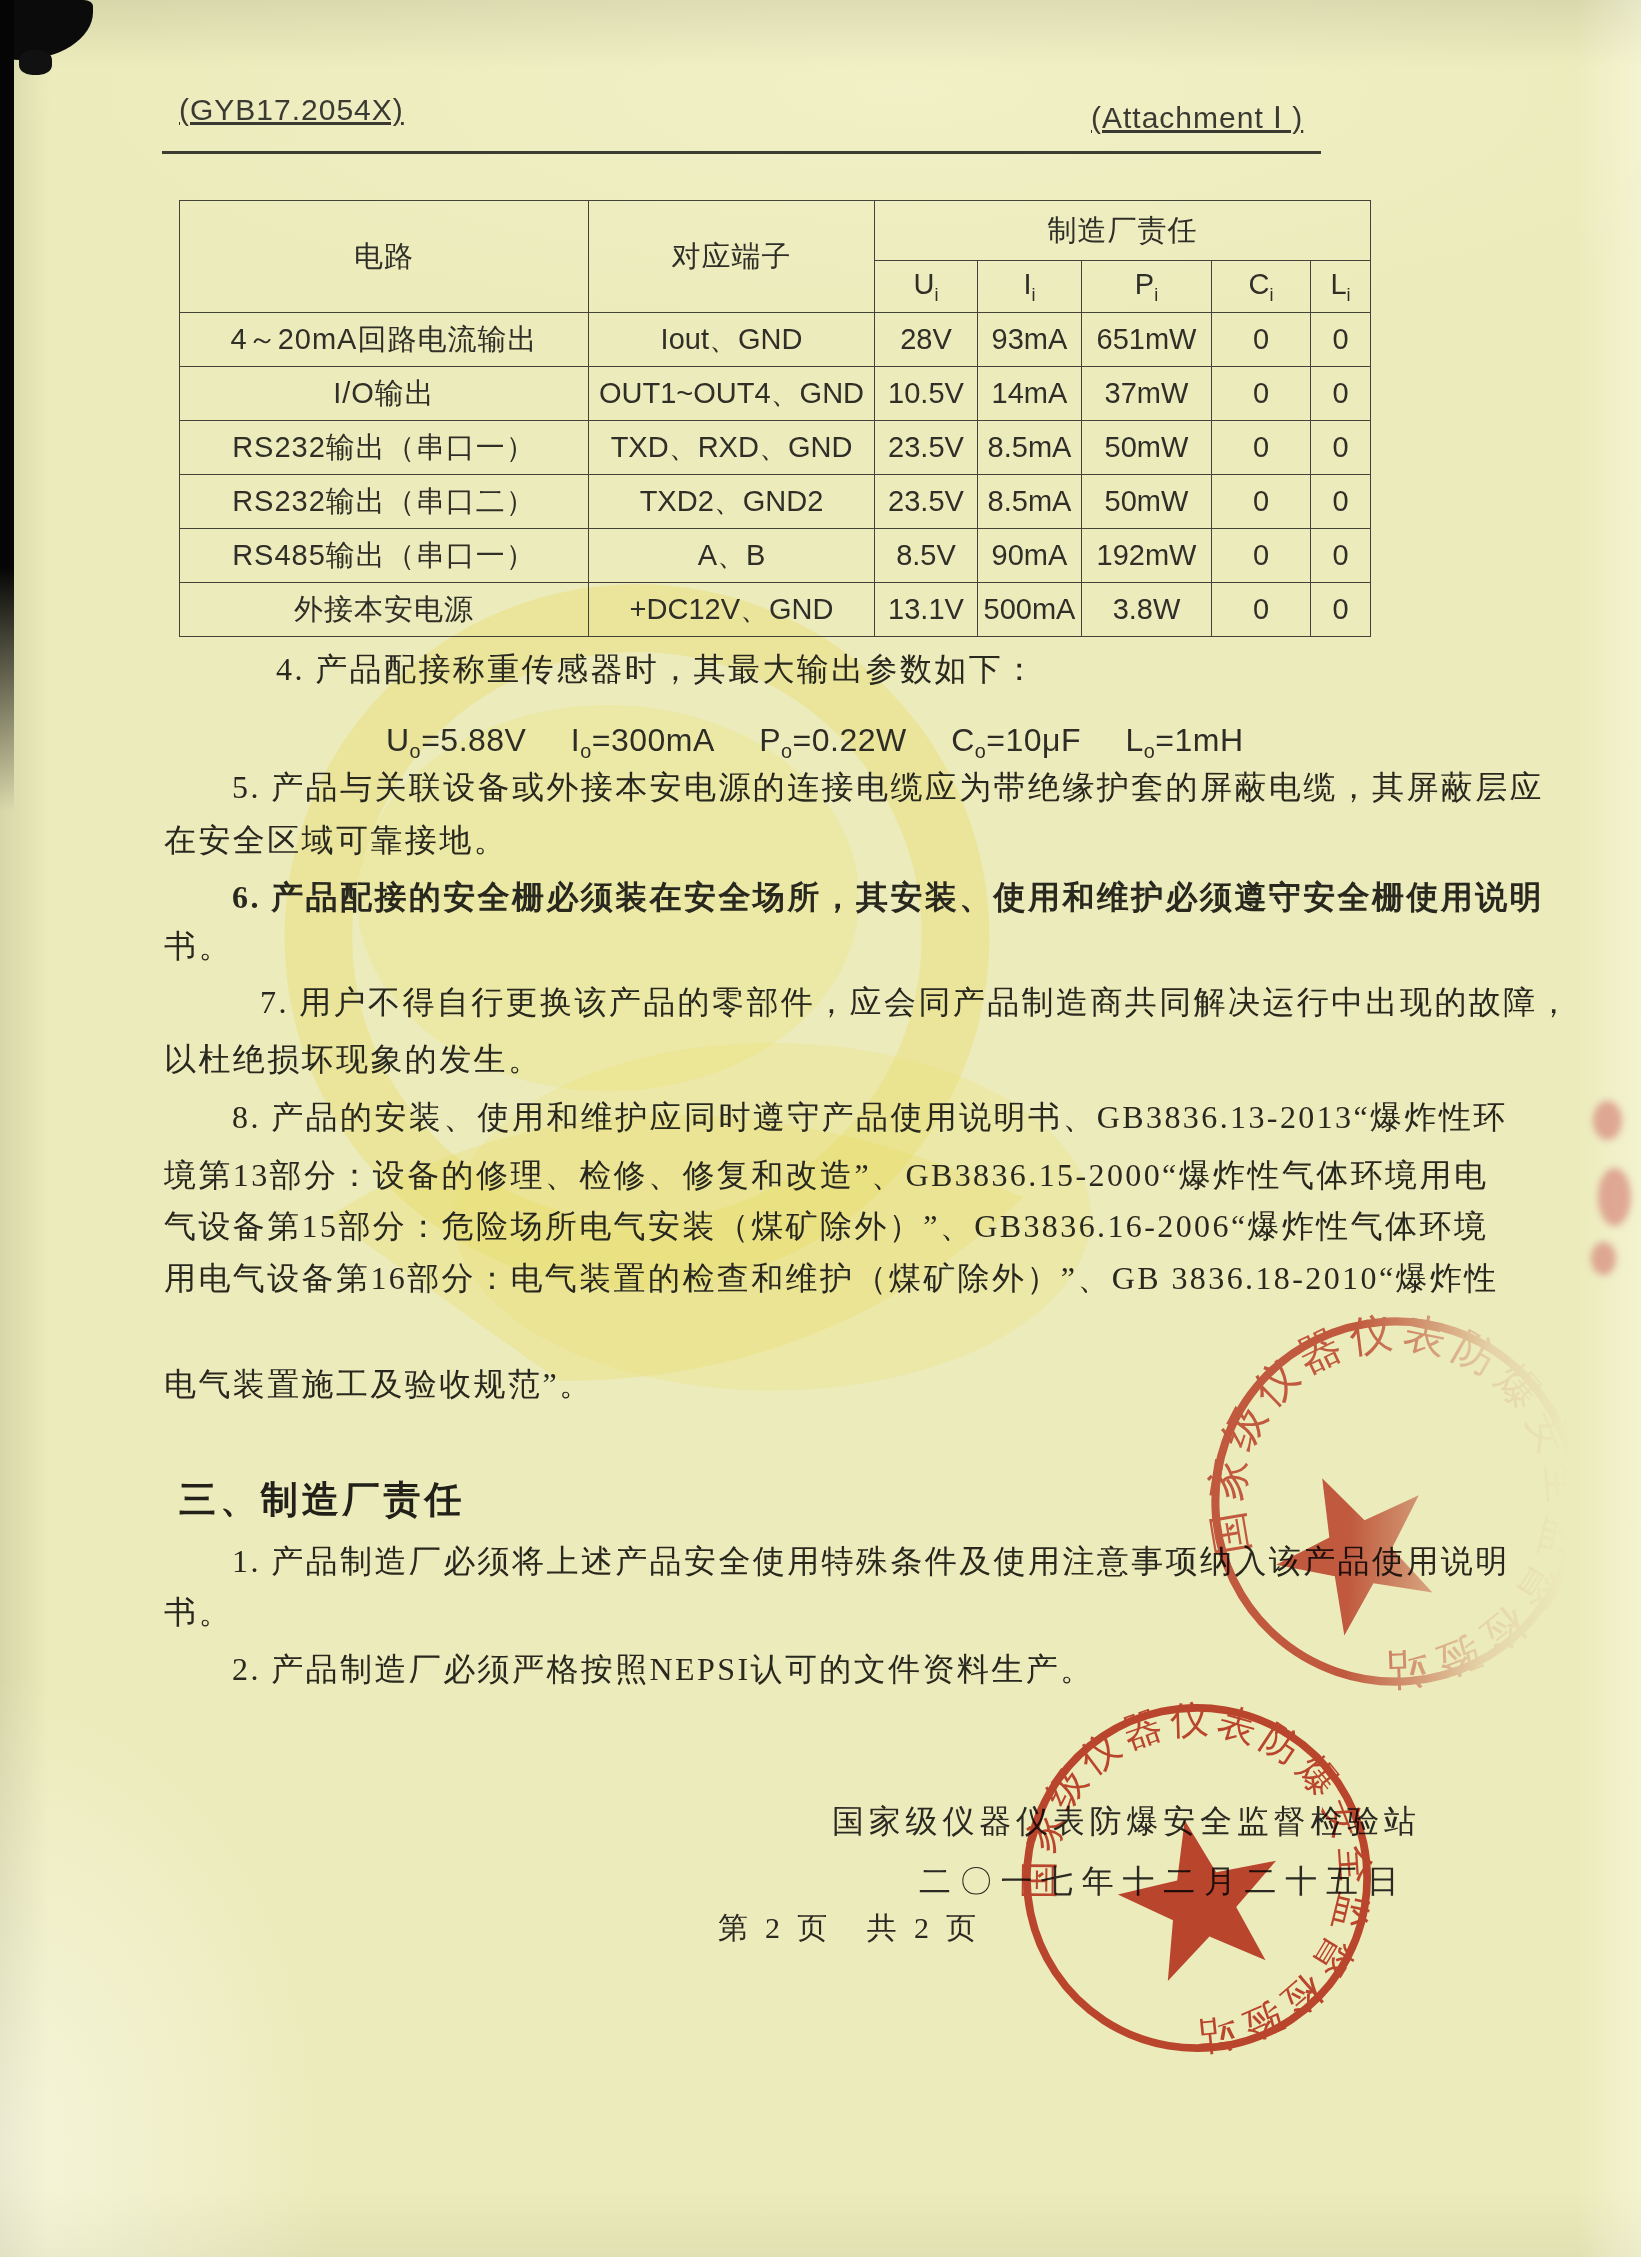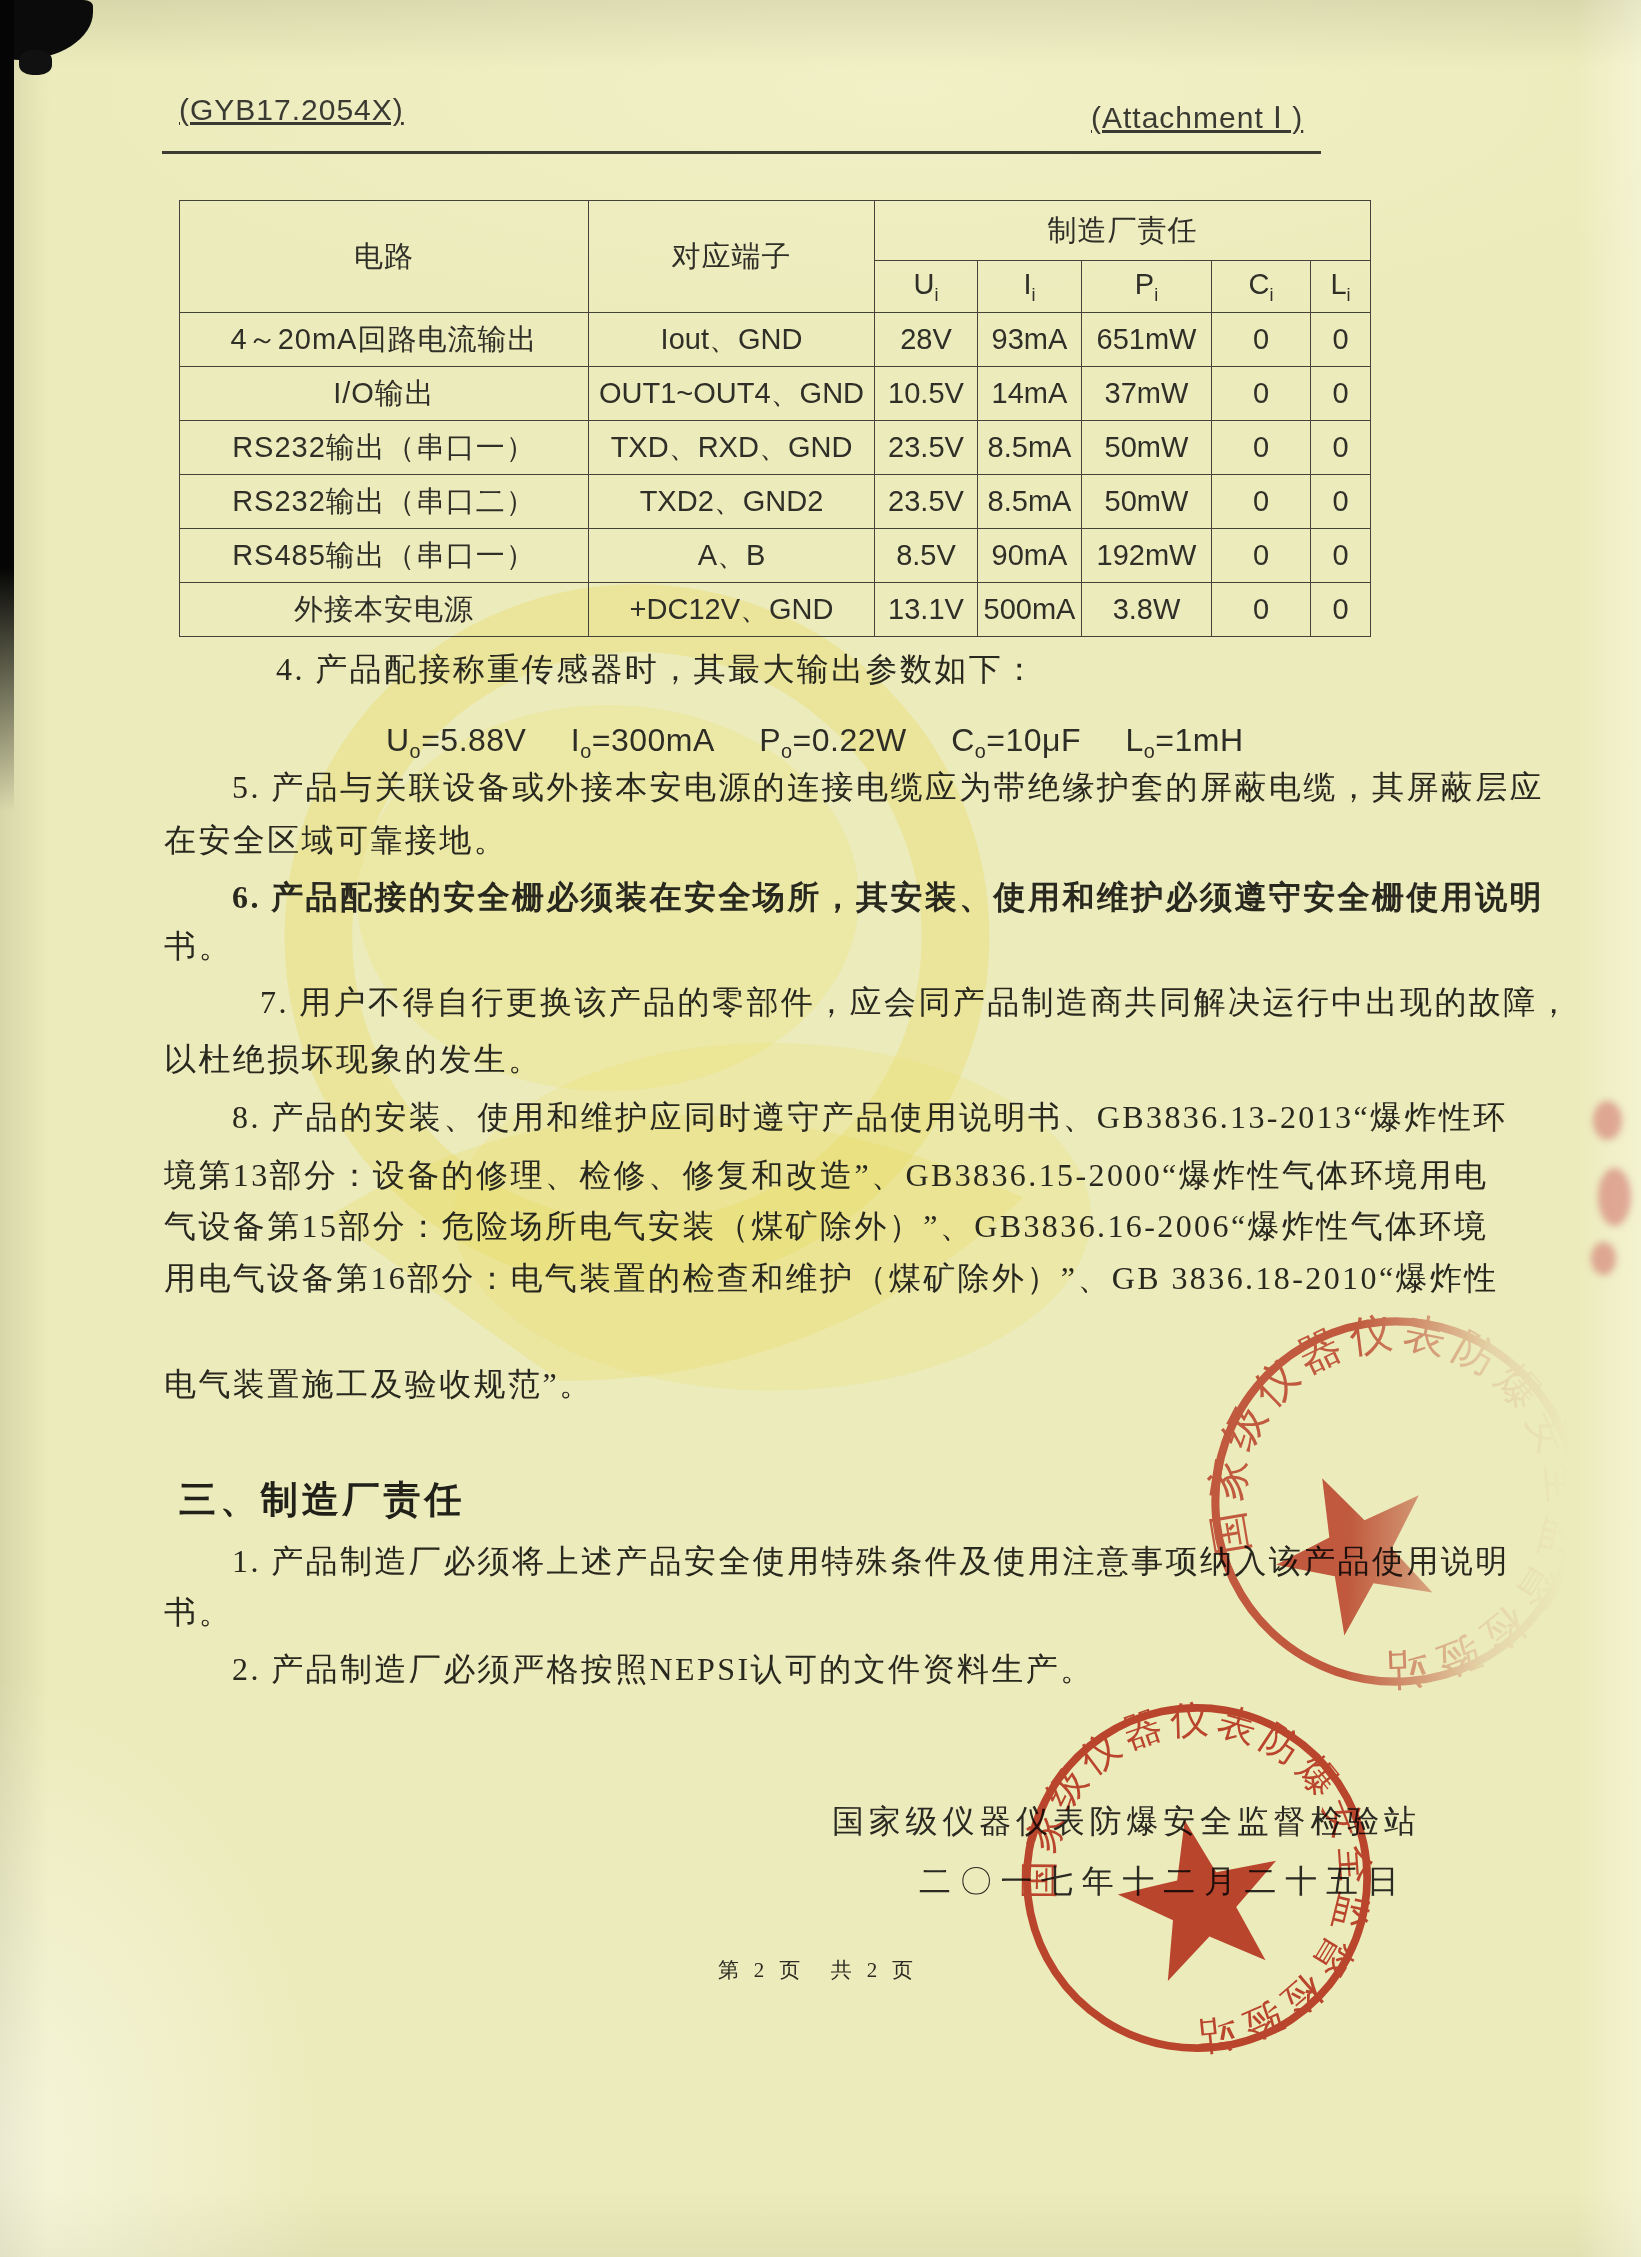--- a/index.html
+++ b/index.html
@@ -27,21 +27,21 @@
   
   .line{position:absolute;font-family:"Liberation Serif", serif;font-size:32px;color:#28281f;
     letter-spacing:2.4px;white-space:nowrap;}
   .ind{left:232px;} .noind{left:164px;}
   .formula{position:absolute;left:386px;top:722px;font-size:32px;letter-spacing:0.5px;color:#2d2d26;}
   .formula .gap{display:inline-block;width:35px;}
   .sect{position:absolute;left:179px;top:1475px;font-size:37px;font-weight:bold;letter-spacing:3.9px;color:#21211a;}
   
   .f-org{position:absolute;left:832px;top:1800px;font-family:"Liberation Serif",serif;font-size:32px;letter-spacing:4.8px;color:#2a2a22;}
   .f-date{position:absolute;left:919px;top:1860px;font-family:"Liberation Serif",serif;font-size:32px;letter-spacing:8.7px;color:#2a2a22;}
-  .f-page{position:absolute;left:718px;top:1956px;font-family:"Liberation Serif",serif;font-size:21px;letter-spacing:4.8px;color:#2a2a22;}
+  .f-page{position:absolute;left:718px;top:1908px;font-family:"Liberation Serif",serif;font-size:30px;letter-spacing:4.8px;color:#2a2a22;}
   
   .blk1{position:absolute;left:0;top:0;width:93px;height:60px;background:#0b0b0b;border-radius:0 10% 80% 20%;}
   .blk2{position:absolute;left:0;top:0;width:13.5px;height:811px;background:linear-gradient(#050505 70%, rgba(5,5,5,0));}
   .blk3{position:absolute;left:19.3px;top:50px;width:33px;height:25px;background:#111;border-radius:40%;}
   .wm{position:absolute;pointer-events:none;}
   .smudge{position:absolute;background:rgba(205,95,95,.5);filter:blur(3.9px);border-radius:50%;}
   .stamp{position:absolute;mix-blend-mode:multiply;}
   .stamp-mid{
     -webkit-mask-image:linear-gradient(118deg, rgba(0,0,0,.95) 42%, rgba(0,0,0,.15) 66%, rgba(0,0,0,0) 80%);
     mask-image:linear-gradient(118deg, rgba(0,0,0,.95) 42%, rgba(0,0,0,.15) 66%, rgba(0,0,0,0) 80%);

